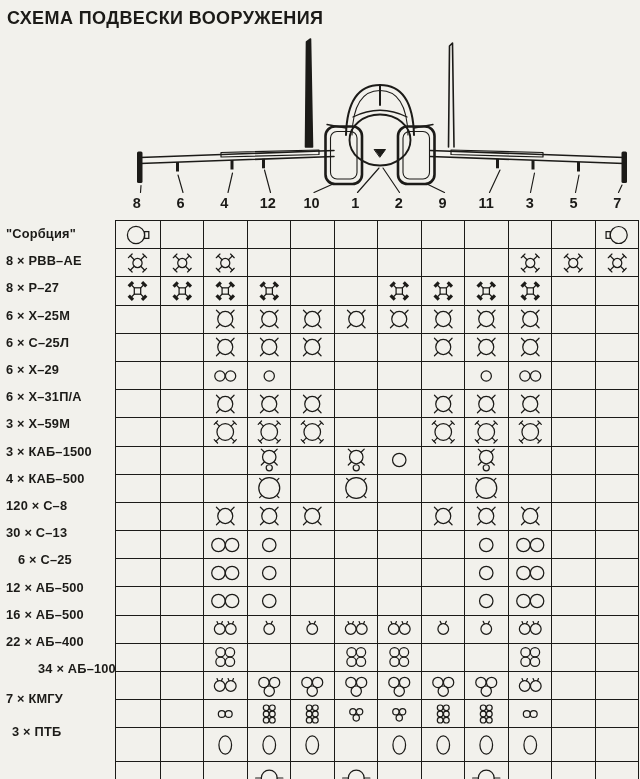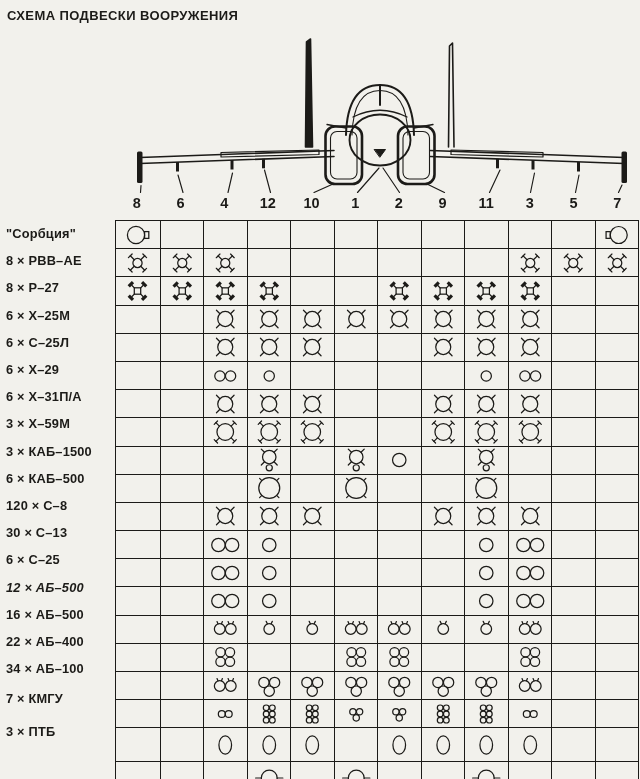--- a/index.html
+++ b/index.html
@@ -1,19 +1,19 @@
 <!DOCTYPE html>
 <html style="--paper: #f2f1ec; --ink: #1c1b18;"><head>
 <meta charset="utf-8">
 <style>
   html,body{margin:0;padding:0;}
   #page{position:relative;width:640px;height:779px;overflow:hidden;
         background:var(--paper,#f2f1ec);color:var(--ink,#1c1b18);
         font-family:"Liberation Sans",sans-serif;}
-  #title{position:absolute;left:7px;top:8px;font-size:13px;font-weight:700;
+  #title{position:absolute;left:7px;top:8px;font-size:18px;font-weight:700;
          letter-spacing:.4px;white-space:nowrap;}
   #plane{position:absolute;left:0;top:0;}
   #hp{position:absolute;left:115px;top:194px;width:524px;display:grid;
       grid-template-columns:repeat(12,1fr);}
   .hp{text-align:center;font-weight:700;font-size:14.5px;line-height:18px;}
   #labels{position:absolute;left:6px;top:220px;width:107px;}
   .rlabel{display:flex;align-items:center;font-weight:700;font-size:12.8px;
           white-space:nowrap;letter-spacing:.2px;}
   #grid{position:absolute;left:115px;top:220px;width:524px;
         border:1.7px solid var(--ink,#1c1b18);box-sizing:border-box;}
@@ -103,30 +103,30 @@
   <div id="labels">
       <div class="rlabel" style="height: 27.2px;">"Сорбция"</div>
       <div class="rlabel" style="height: 27.2px;">8 × РВВ–АЕ</div>
       <div class="rlabel" style="height: 27.2px;">8 × Р–27</div>
       <div class="rlabel" style="height: 27.2px;">6 × Х–25М</div>
       <div class="rlabel" style="height: 27.2px;">6 × С–25Л</div>
       <div class="rlabel" style="height: 27.2px;">6 × Х–29</div>
       <div class="rlabel" style="height: 27.2px; text-align: center;">6 × Х–31П/А</div>
       <div class="rlabel" style="height: 27.2px;">3 × Х–59М</div>
       <div class="rlabel" style="height: 27.2px;">3 × КАБ–1500</div>
-      <div class="rlabel" style="height: 27.2px;">6 × КАБ–500</div>
+      <div class="rlabel" style="height: 27.2px;">4 × КАБ–500</div>
       <div class="rlabel" style="height: 27.2px;">120 × С–8</div>
       <div class="rlabel" style="height: 27.2px; text-align: right;">30 × С–13</div>
-      <div class="rlabel" style="height: 27.2px;">6 × С–25</div>
-      <div class="rlabel" style="height: 27.2px; font-style: italic;">12 × АБ–500</div>
+      <div class="rlabel" style="height: 27.2px; margin-left: 12px;">6 × С–25</div>
+      <div class="rlabel" style="height: 27.2px;">12 × АБ–500</div>
       <div class="rlabel" style="height: 27.2px;">16 × АБ–500</div>
       <div class="rlabel" style="height: 27.2px;">22 × АБ–400</div>
-      <div class="rlabel" style="height: 27.2px;">34 × АБ–100</div>
+      <div class="rlabel" style="height: 27.2px; margin-left: 32px;">34 × АБ–100</div>
       <div class="rlabel" style="height: 33px; text-align: right;">7 × КМГУ</div>
-      <div class="rlabel" style="height: 32px;">3 × ПТБ</div>
+      <div class="rlabel" style="height: 32px; margin-left: 6px;">3 × ПТБ</div>
     </div>
   <div id="grid">
       <div class="trow" style="height: 27.2px;">
         <div class="cell">
           <svg class="sym" width="43" height="26" viewBox="-21.5 -13 43 26">
             <g fill="none" stroke="#1c1b18" stroke-width="1.25" stroke-linecap="round">
               <circle cx="-1.5" cy="0" r="8.6"></circle>
               <rect x="7.1" y="-3.4" width="4.2" height="6.8"></rect>
             </g>
           </svg>

